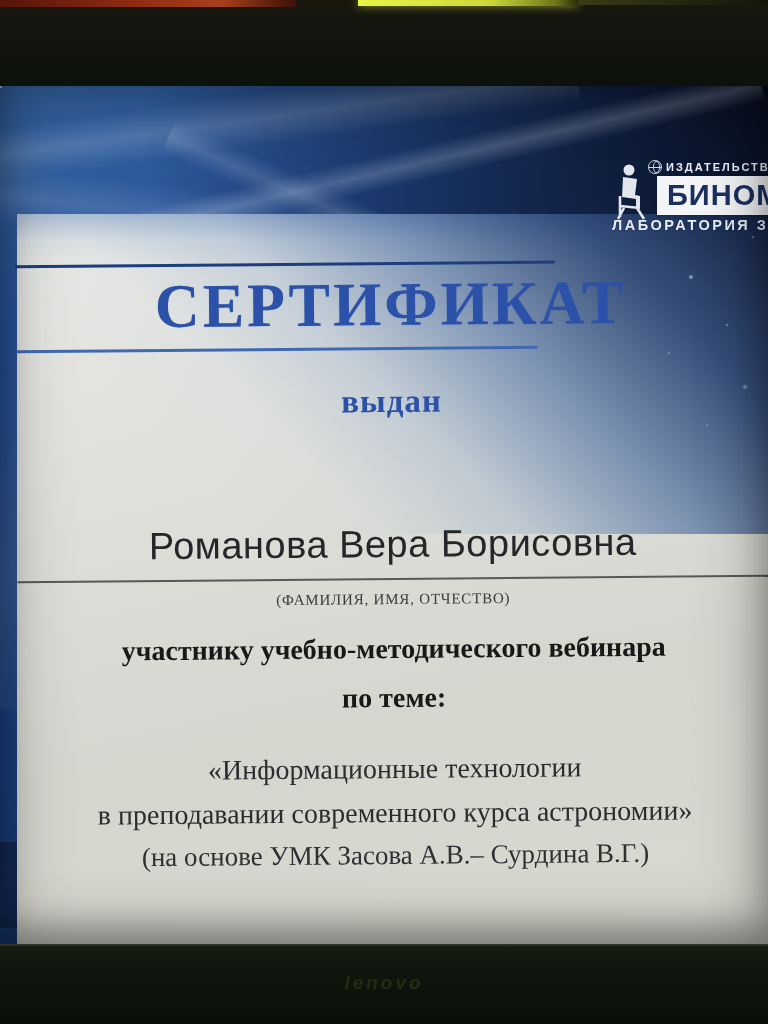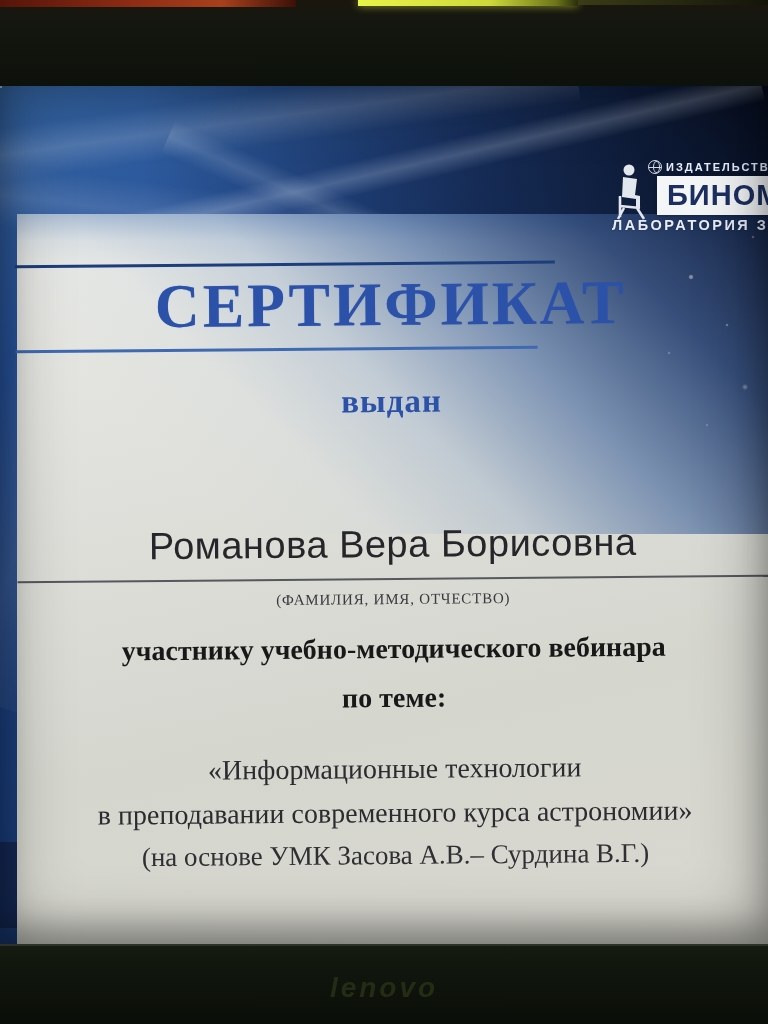--- a/index.html
+++ b/index.html
@@ -138,21 +138,21 @@
   
   .bezel-bottom{
     position:absolute;left:0;top:944px;width:768px;height:80px;
     background:linear-gradient(to bottom,#161c11 0%,#10150d 35%,#0a0e08 100%);
   }
   .bezel-bottom::before{content:"";position:absolute;left:0;top:0;right:0;height:2px;
     background:rgba(180,185,170,.15);}
   .lenovo{
     position:absolute;left:0;right:0;top:28px;text-align:center;
     font-family:"Liberation Sans",sans-serif;font-style:italic;font-weight:bold;
-    font-size:28px;letter-spacing:3px;color:#2a3317;opacity:.8;
+    font-size:19px;letter-spacing:3px;color:#2a3317;opacity:.8;
     filter:blur(.7px);
   }
 </style>
 </head>
 <body>
 
 <div class="photo">
 
   <div class="bezel-top">
     <div class="strip-red"></div>

